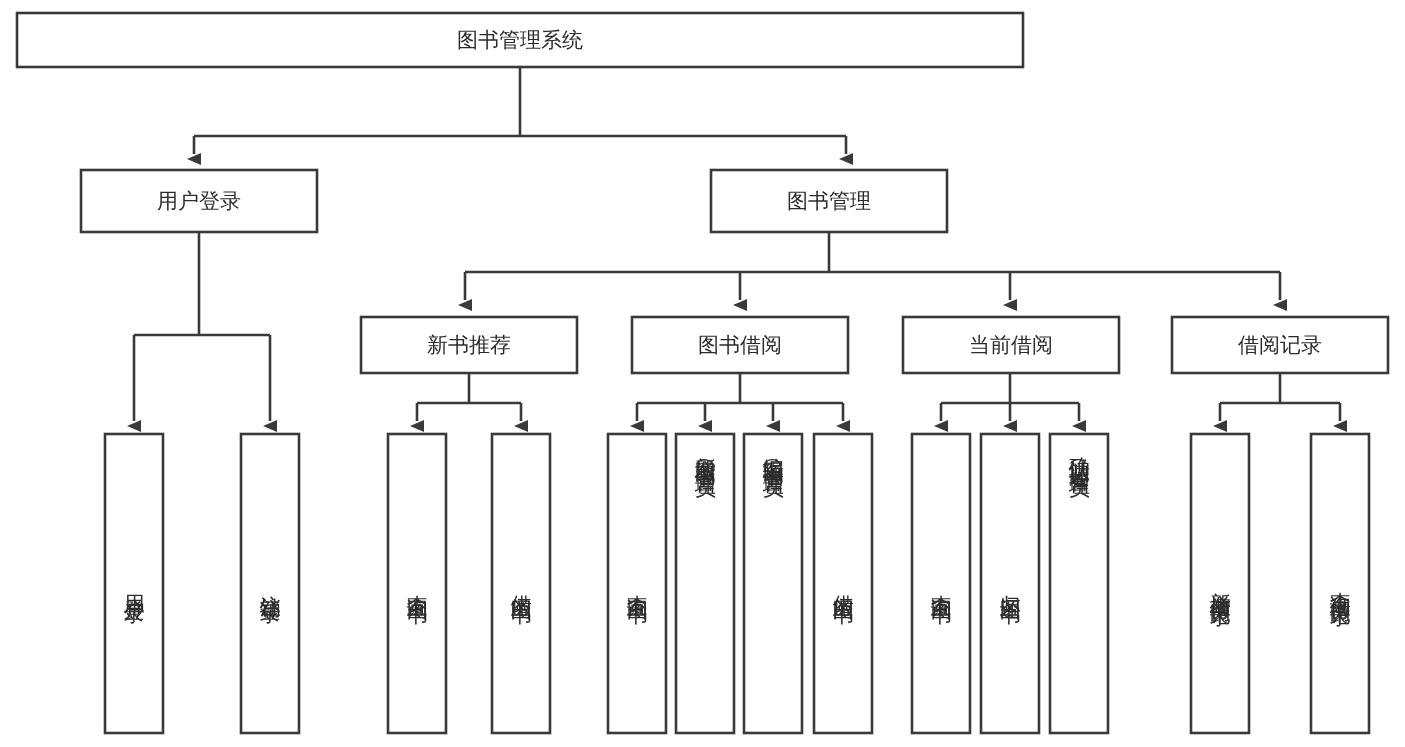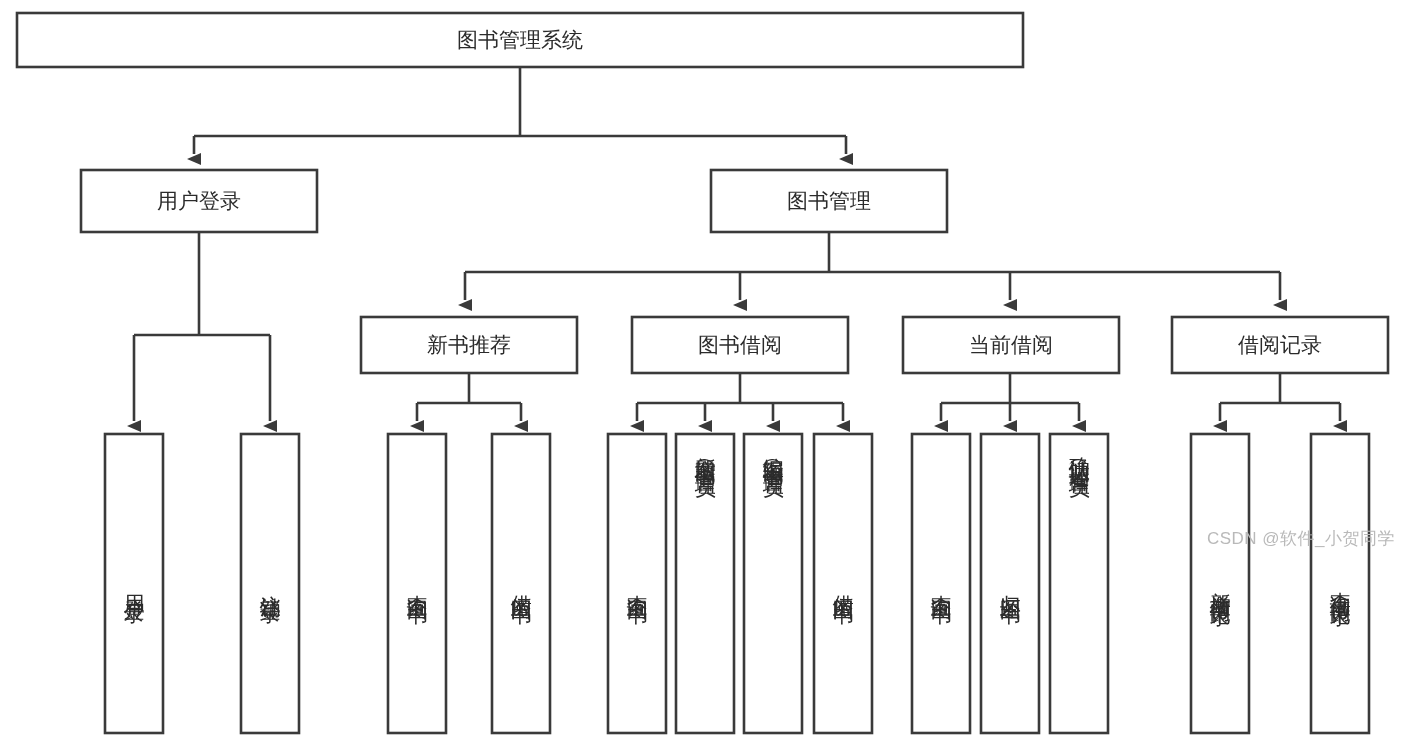--- a/index.html
+++ b/index.html
@@ -250,15 +250,14 @@
   <div class="leaf-label-wrap" style="left:1050px; top:440px; width:58px; height:293px;">
     <span class="leaf-label">确认归还（管理员）</span>
   </div>
   <div class="leaf-label-wrap center-v" style="left:1191px; top:434px; width:58px; height:299px;">
     <span class="leaf-label">新增借阅记录</span>
   </div>
   <div class="leaf-label-wrap center-v" style="left:1311px; top:434px; width:58px; height:299px;">
     <span class="leaf-label">查询借阅记录</span>
   </div>
 
-  <div id="watermark">CSDN @软件_小贺同学</div>
 
 </div>
 
 </body></html>

